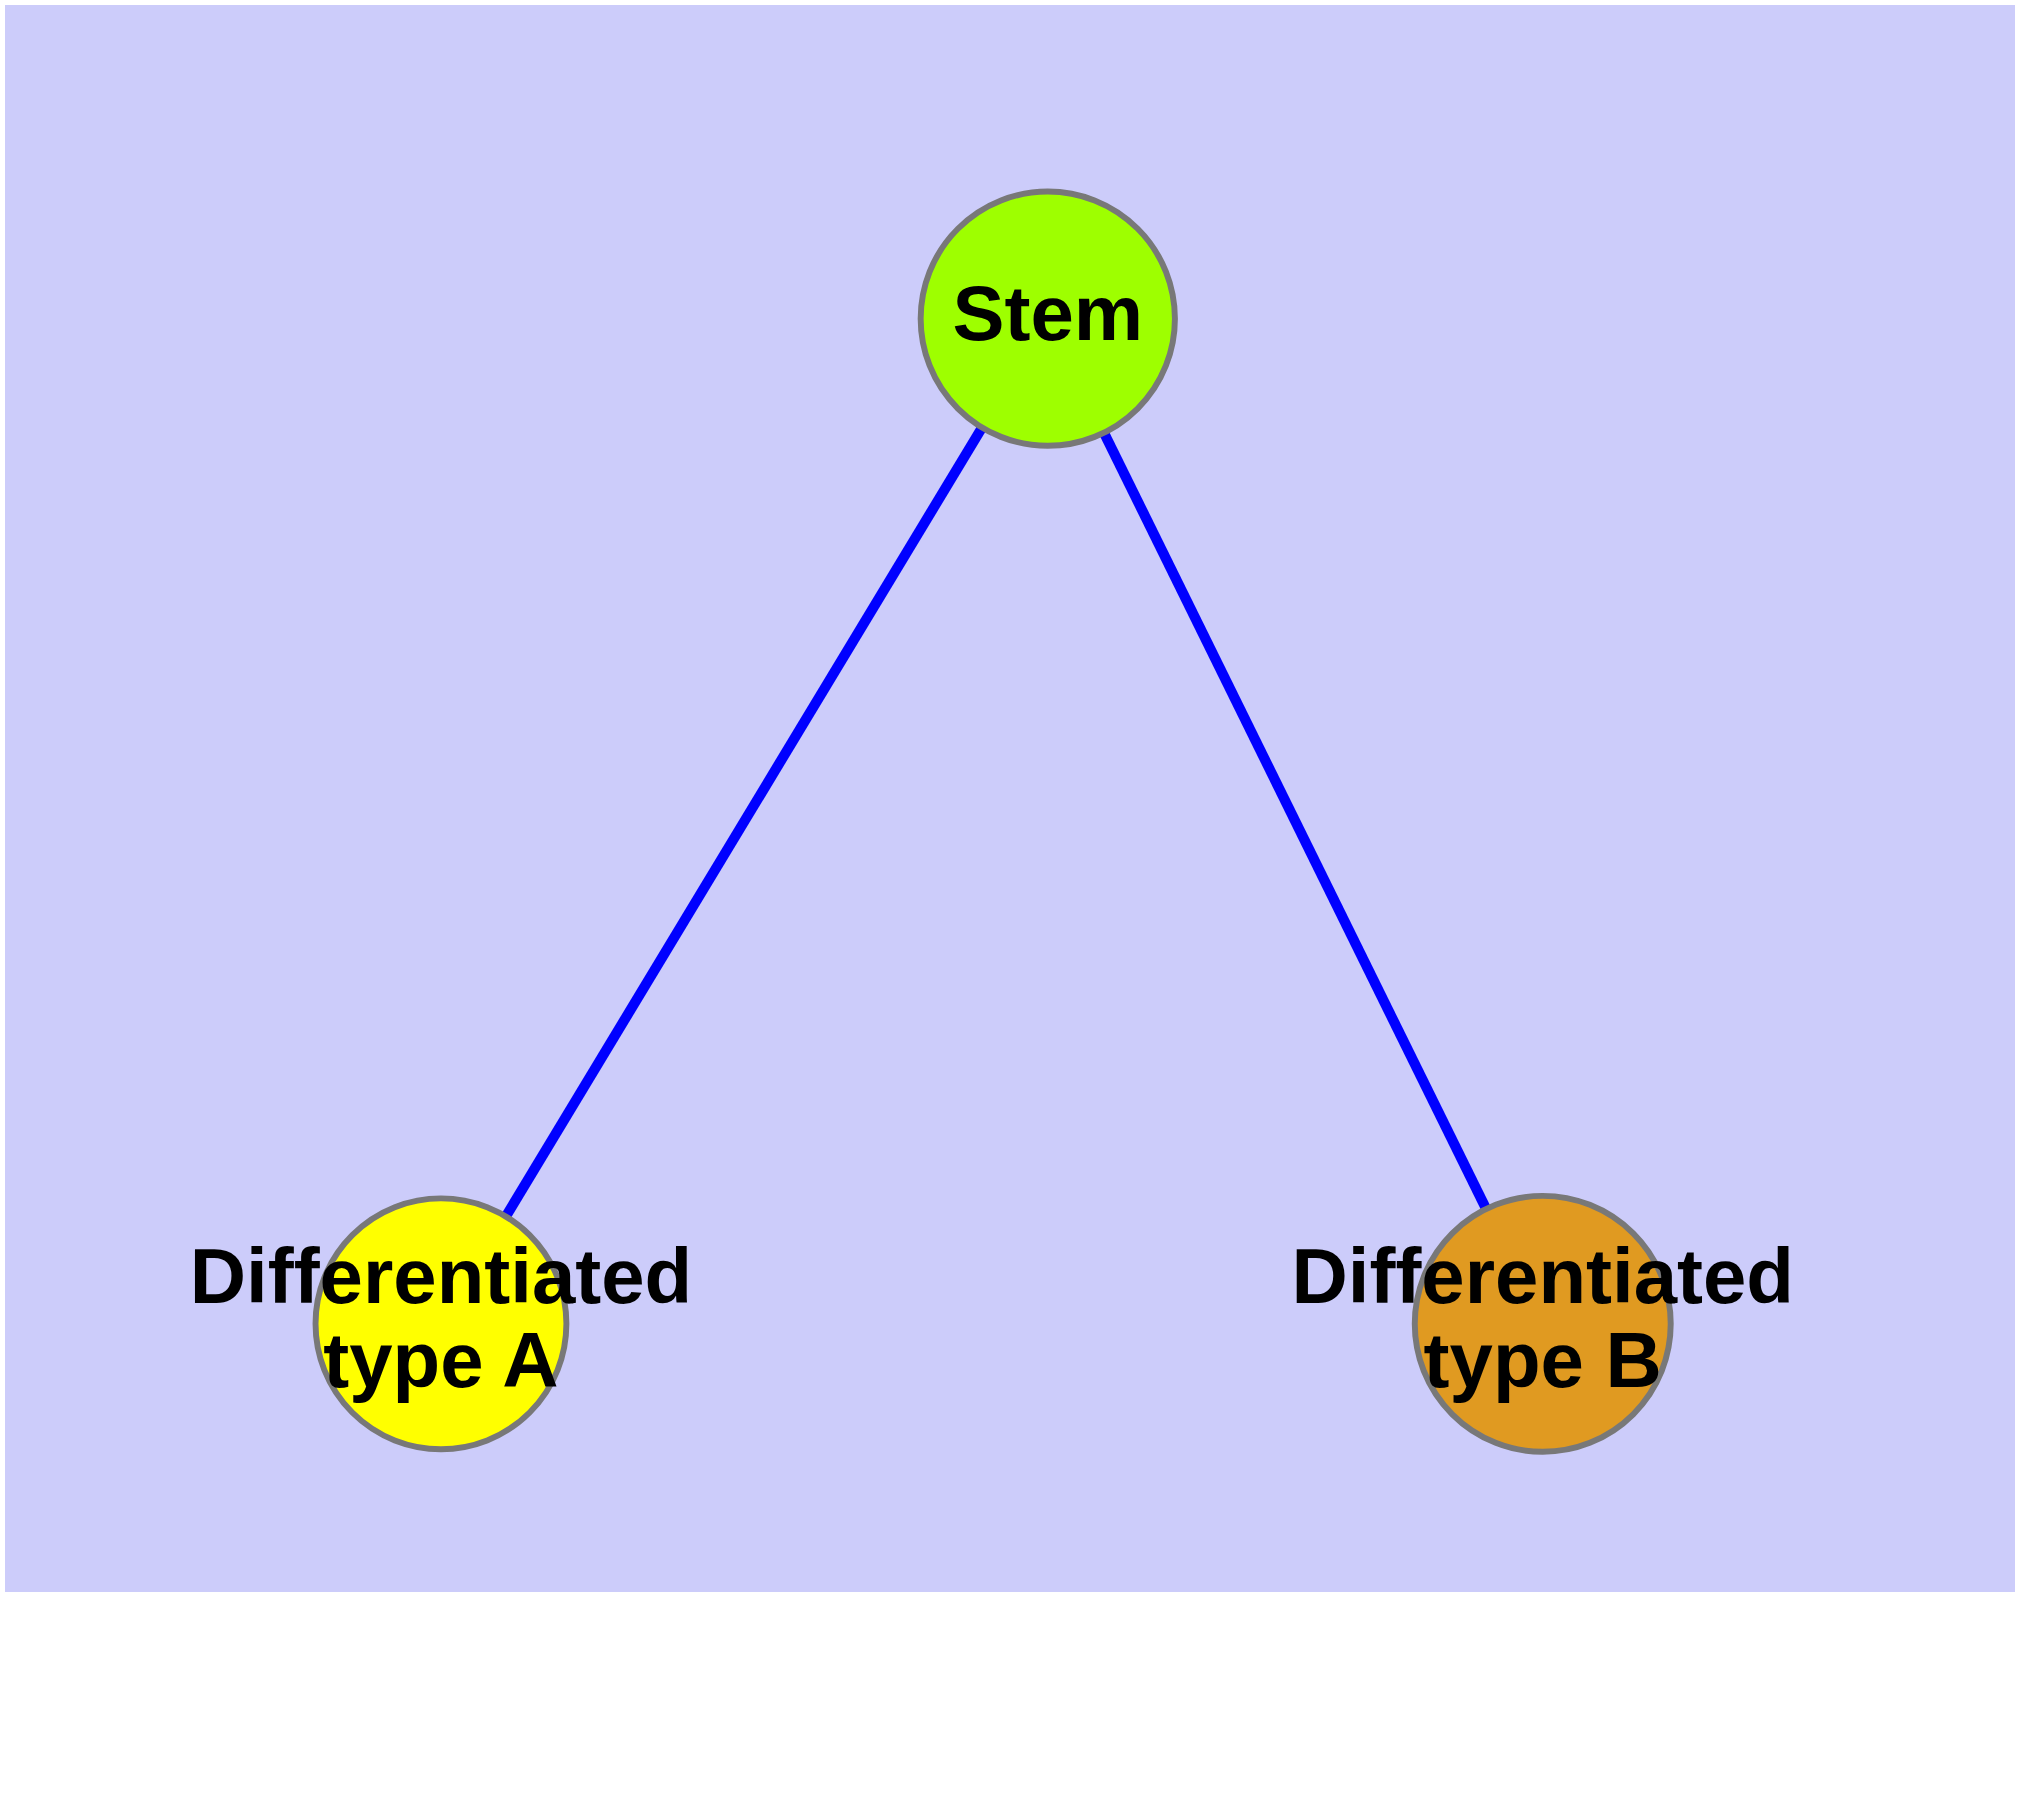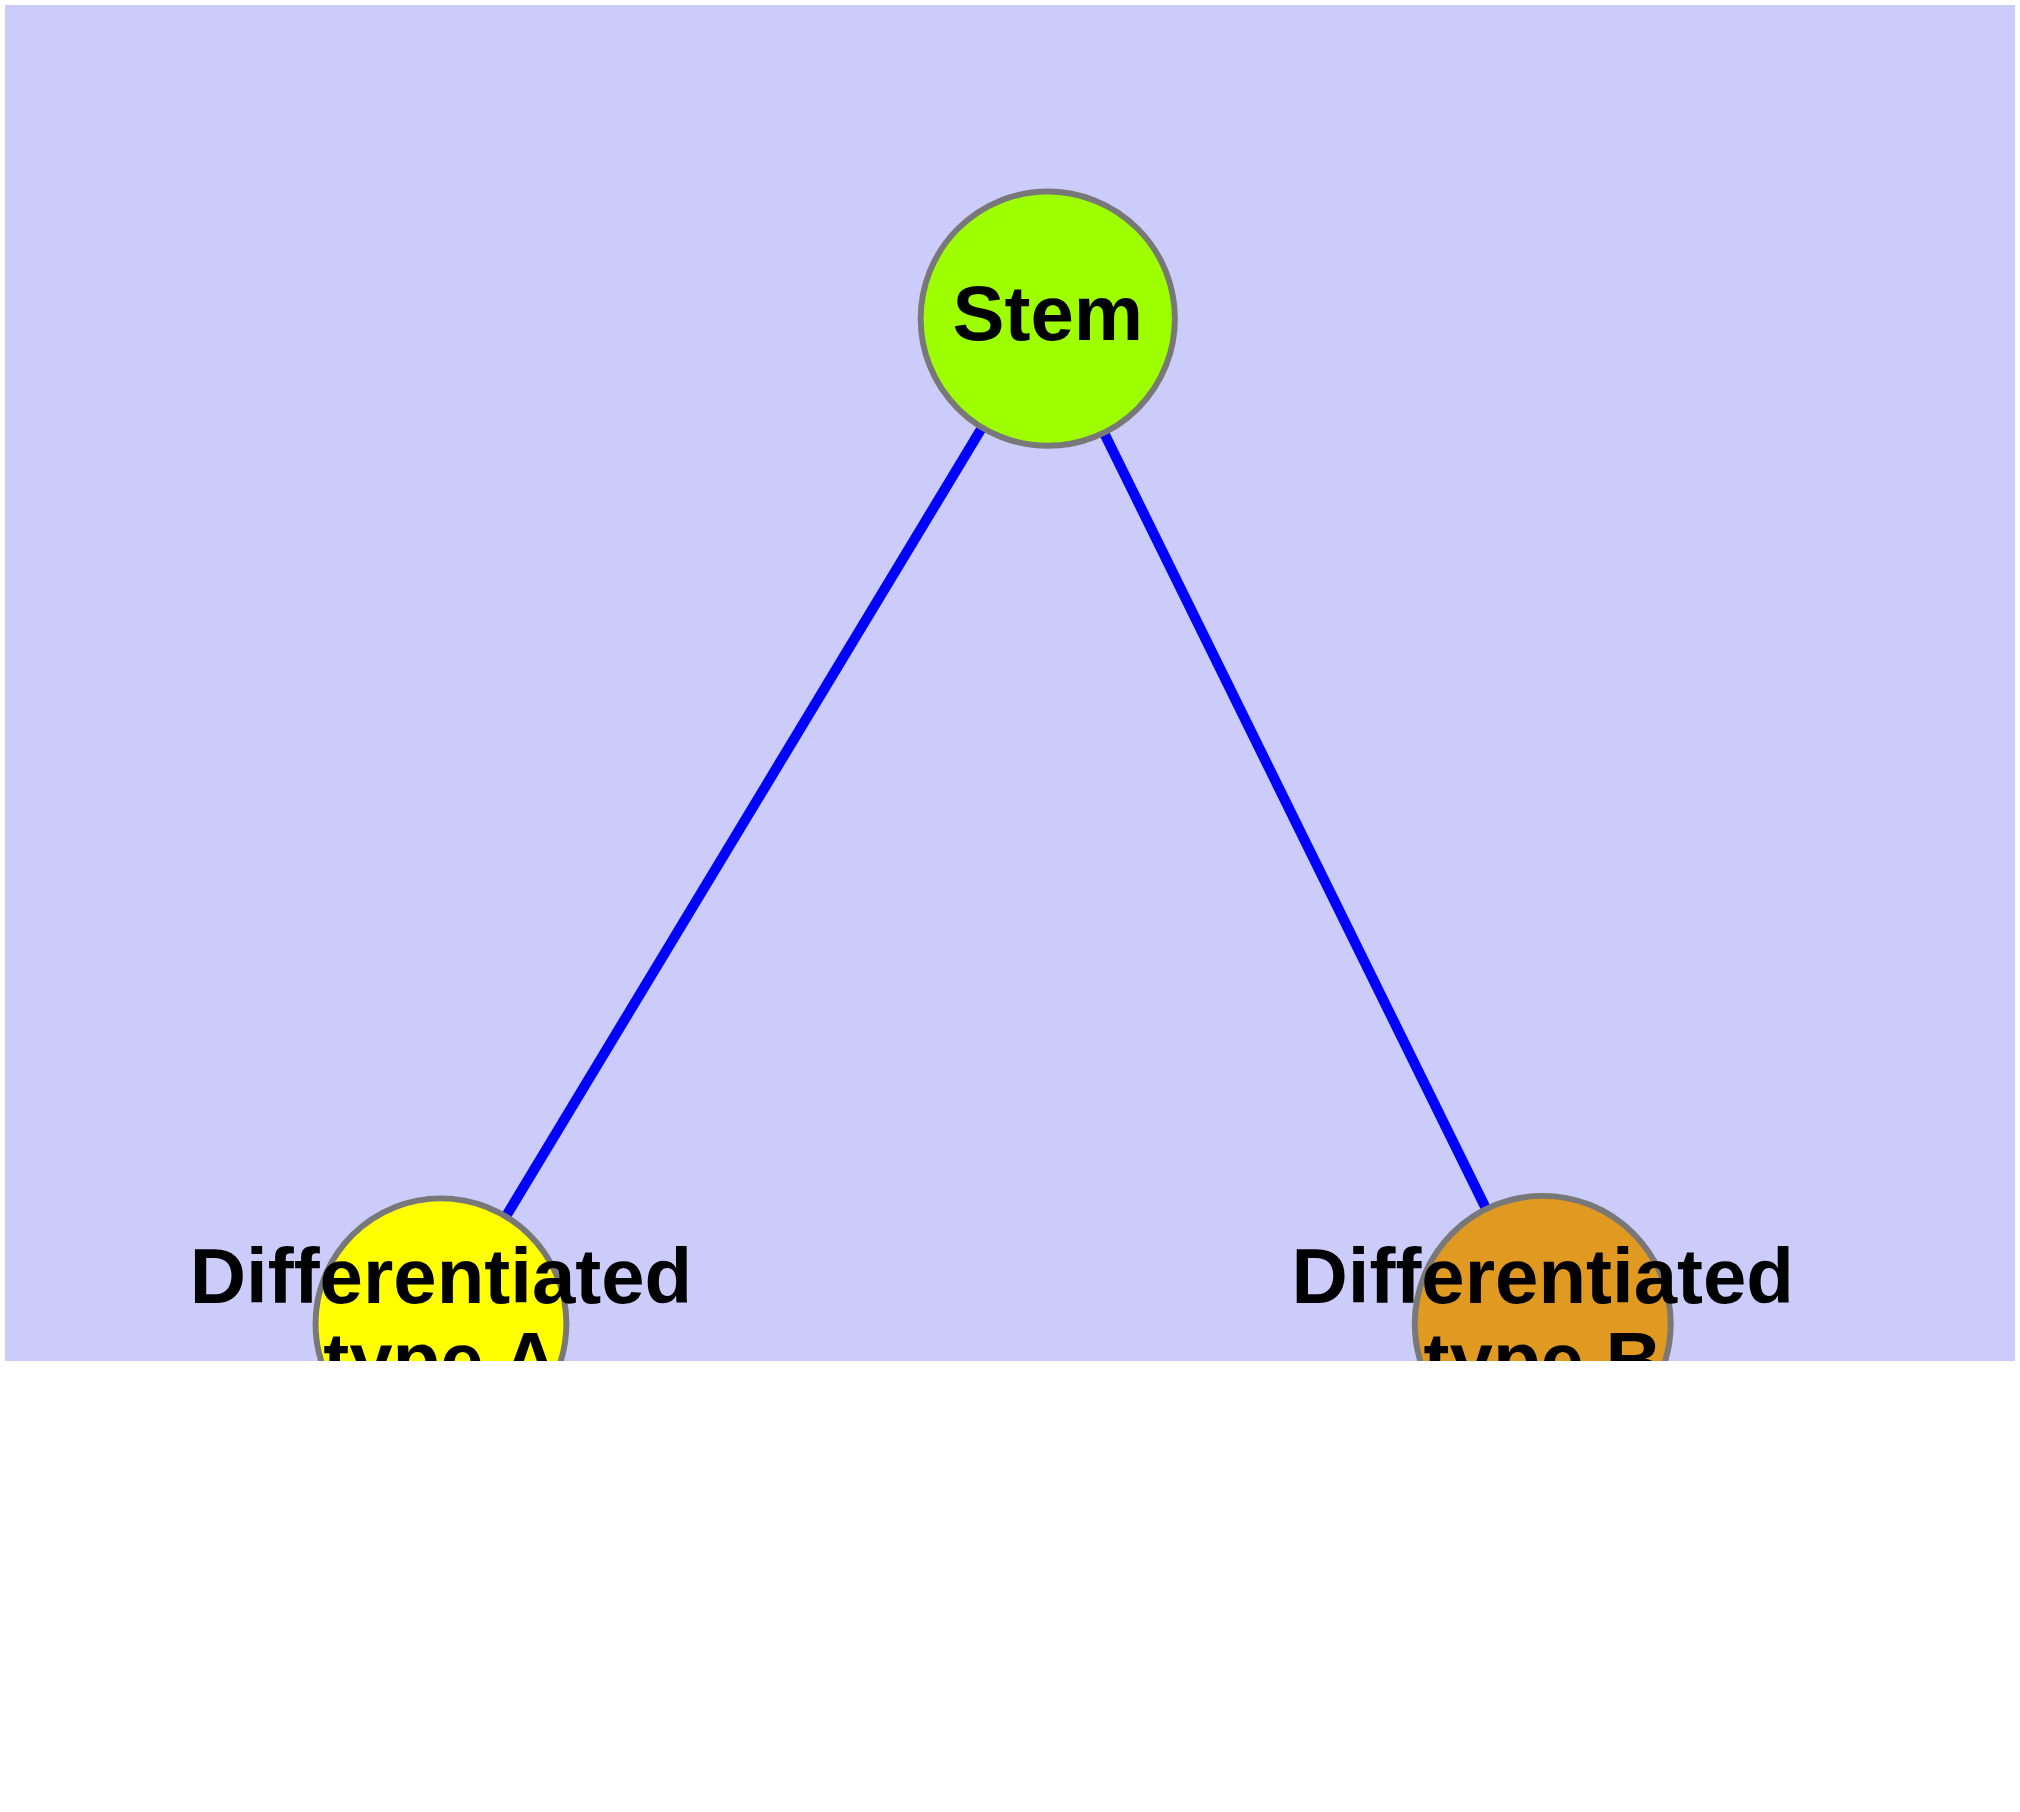--- a/index.html
+++ b/index.html
@@ -4,21 +4,21 @@
 <title>Cell Differentiation Graph</title>
 <style>
   html, body {
     margin: 0;
     padding: 0;
     background: #ffffff;
   }
   #canvas {
     position: relative;
     width: 2021px;
-    height: 1361px;
+    height: 1592px;
     background: #ffffff;
     overflow: hidden;
   }
   #plot-area {
     position: absolute;
     left: 5.1px;
     top: 5.1px;
     width: 2010px;
     height: 1802px;
     background: #ccccfa;

